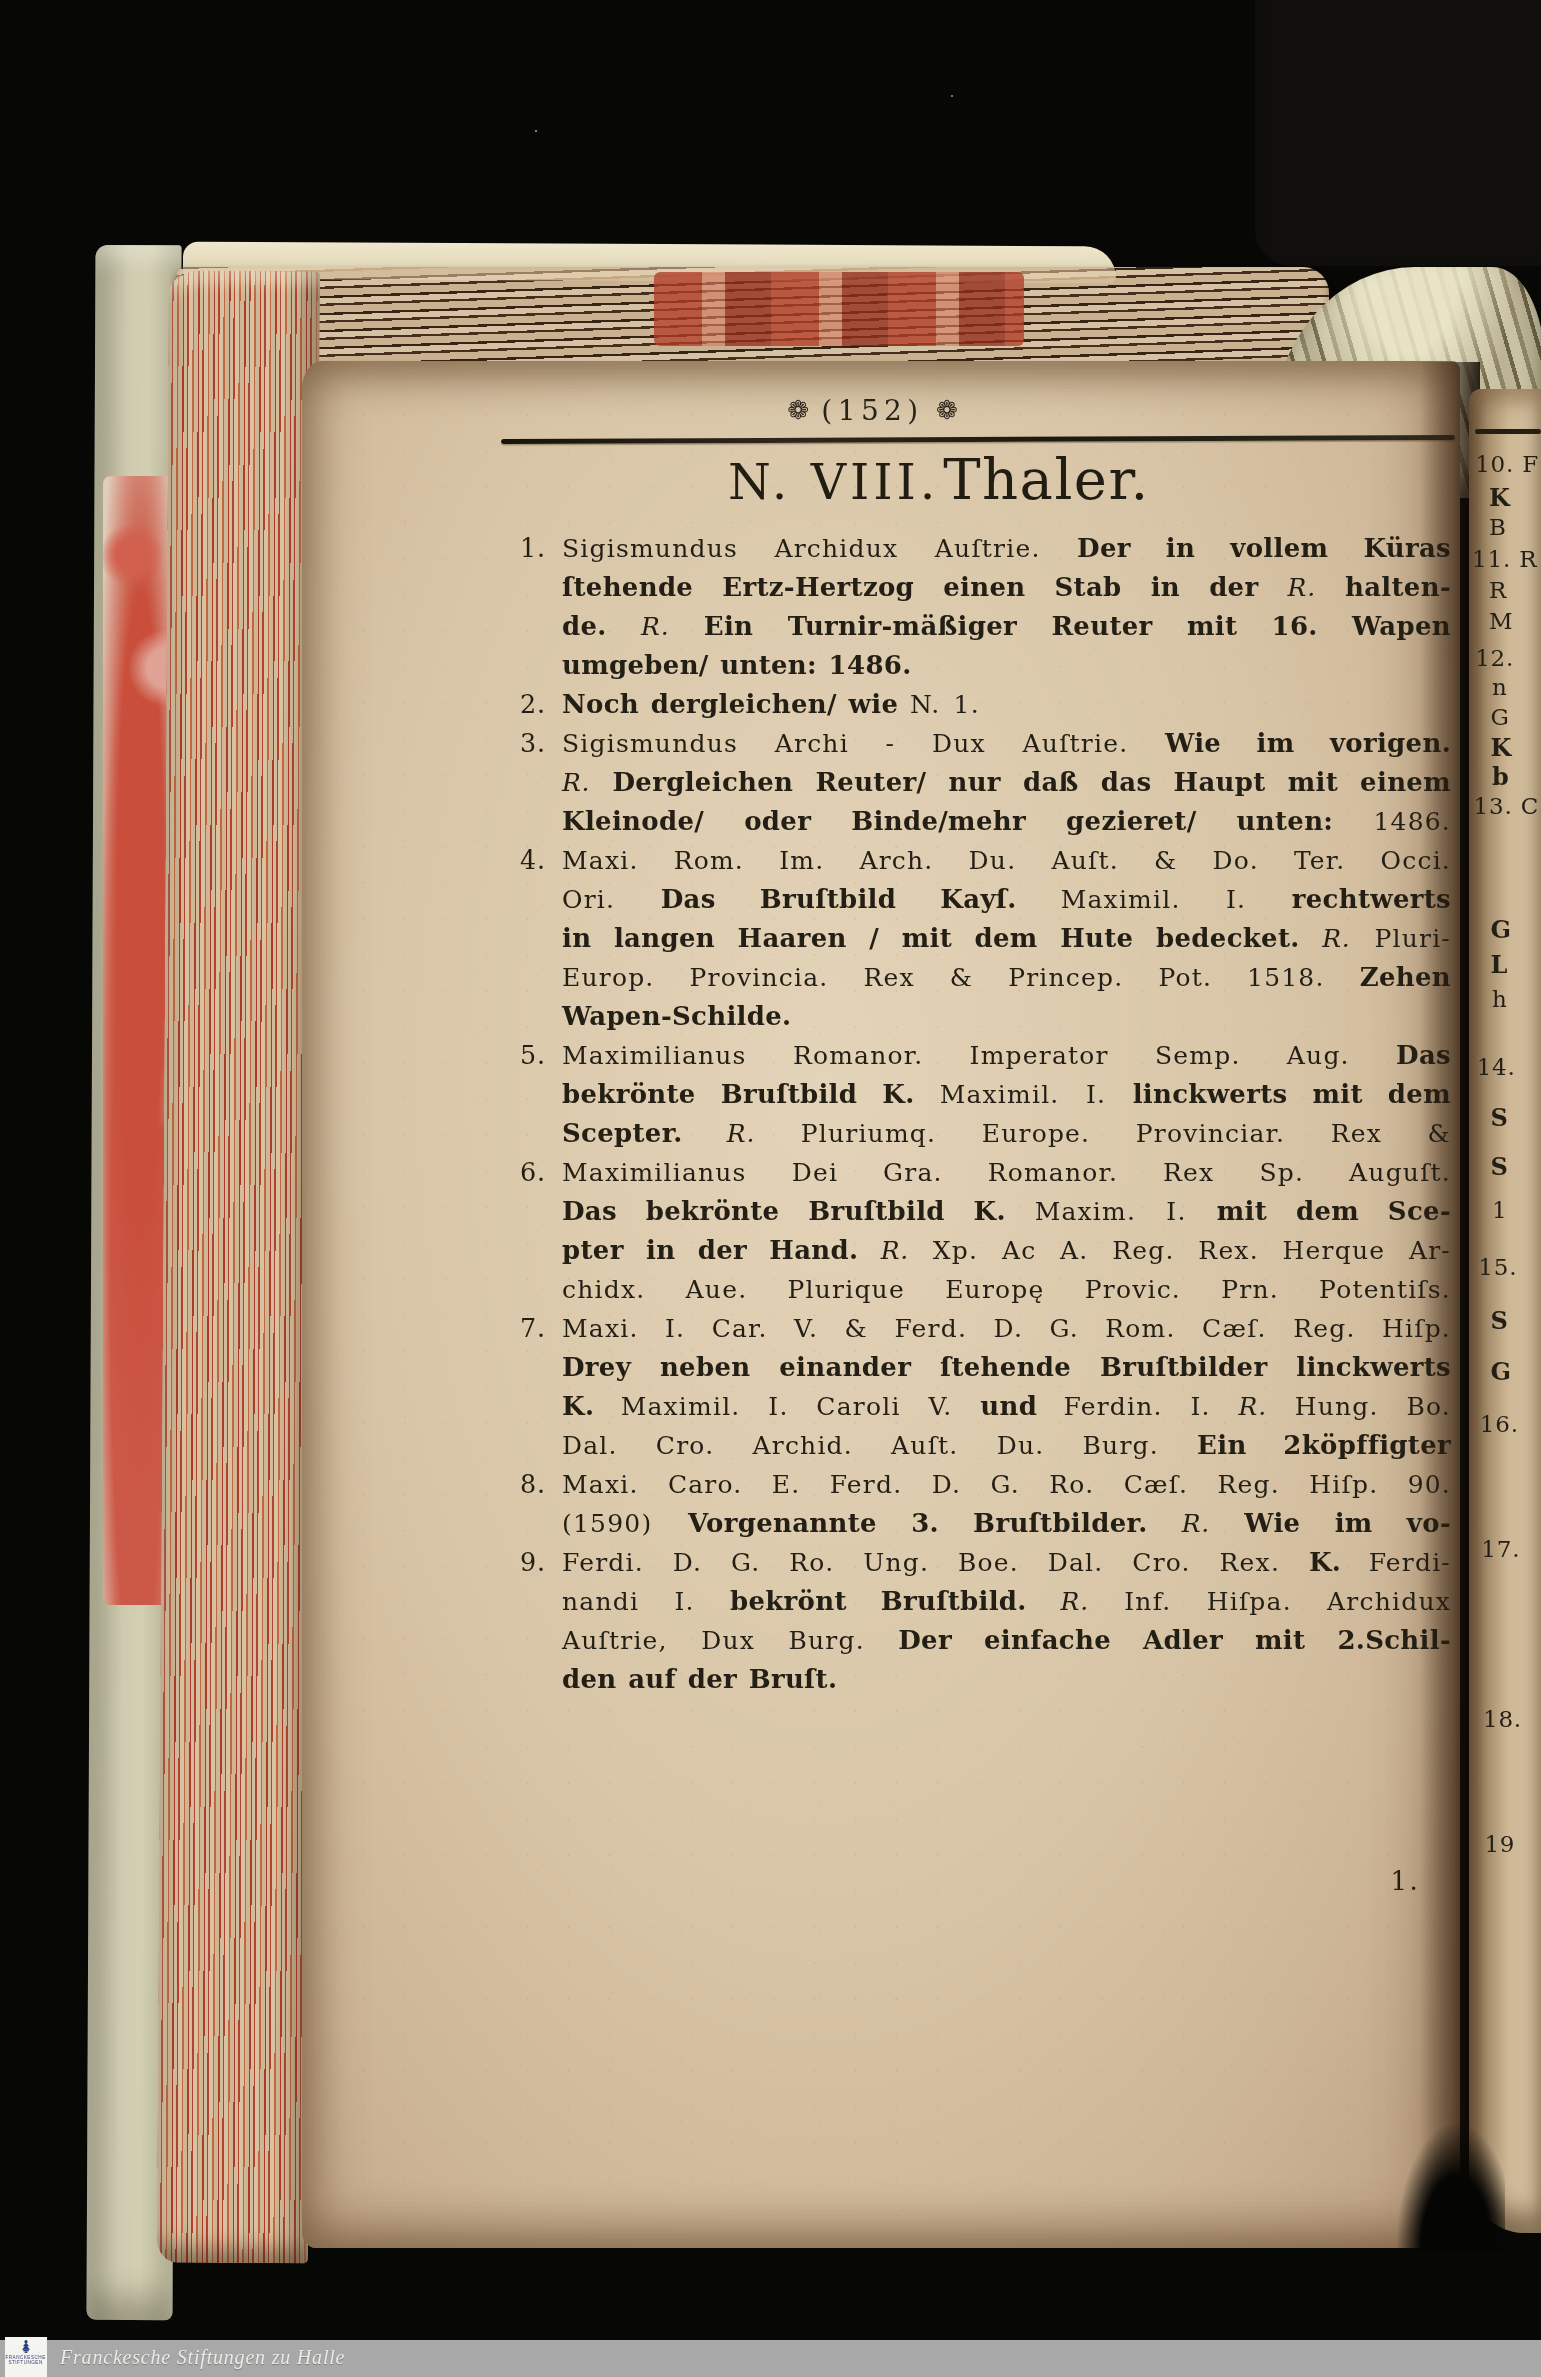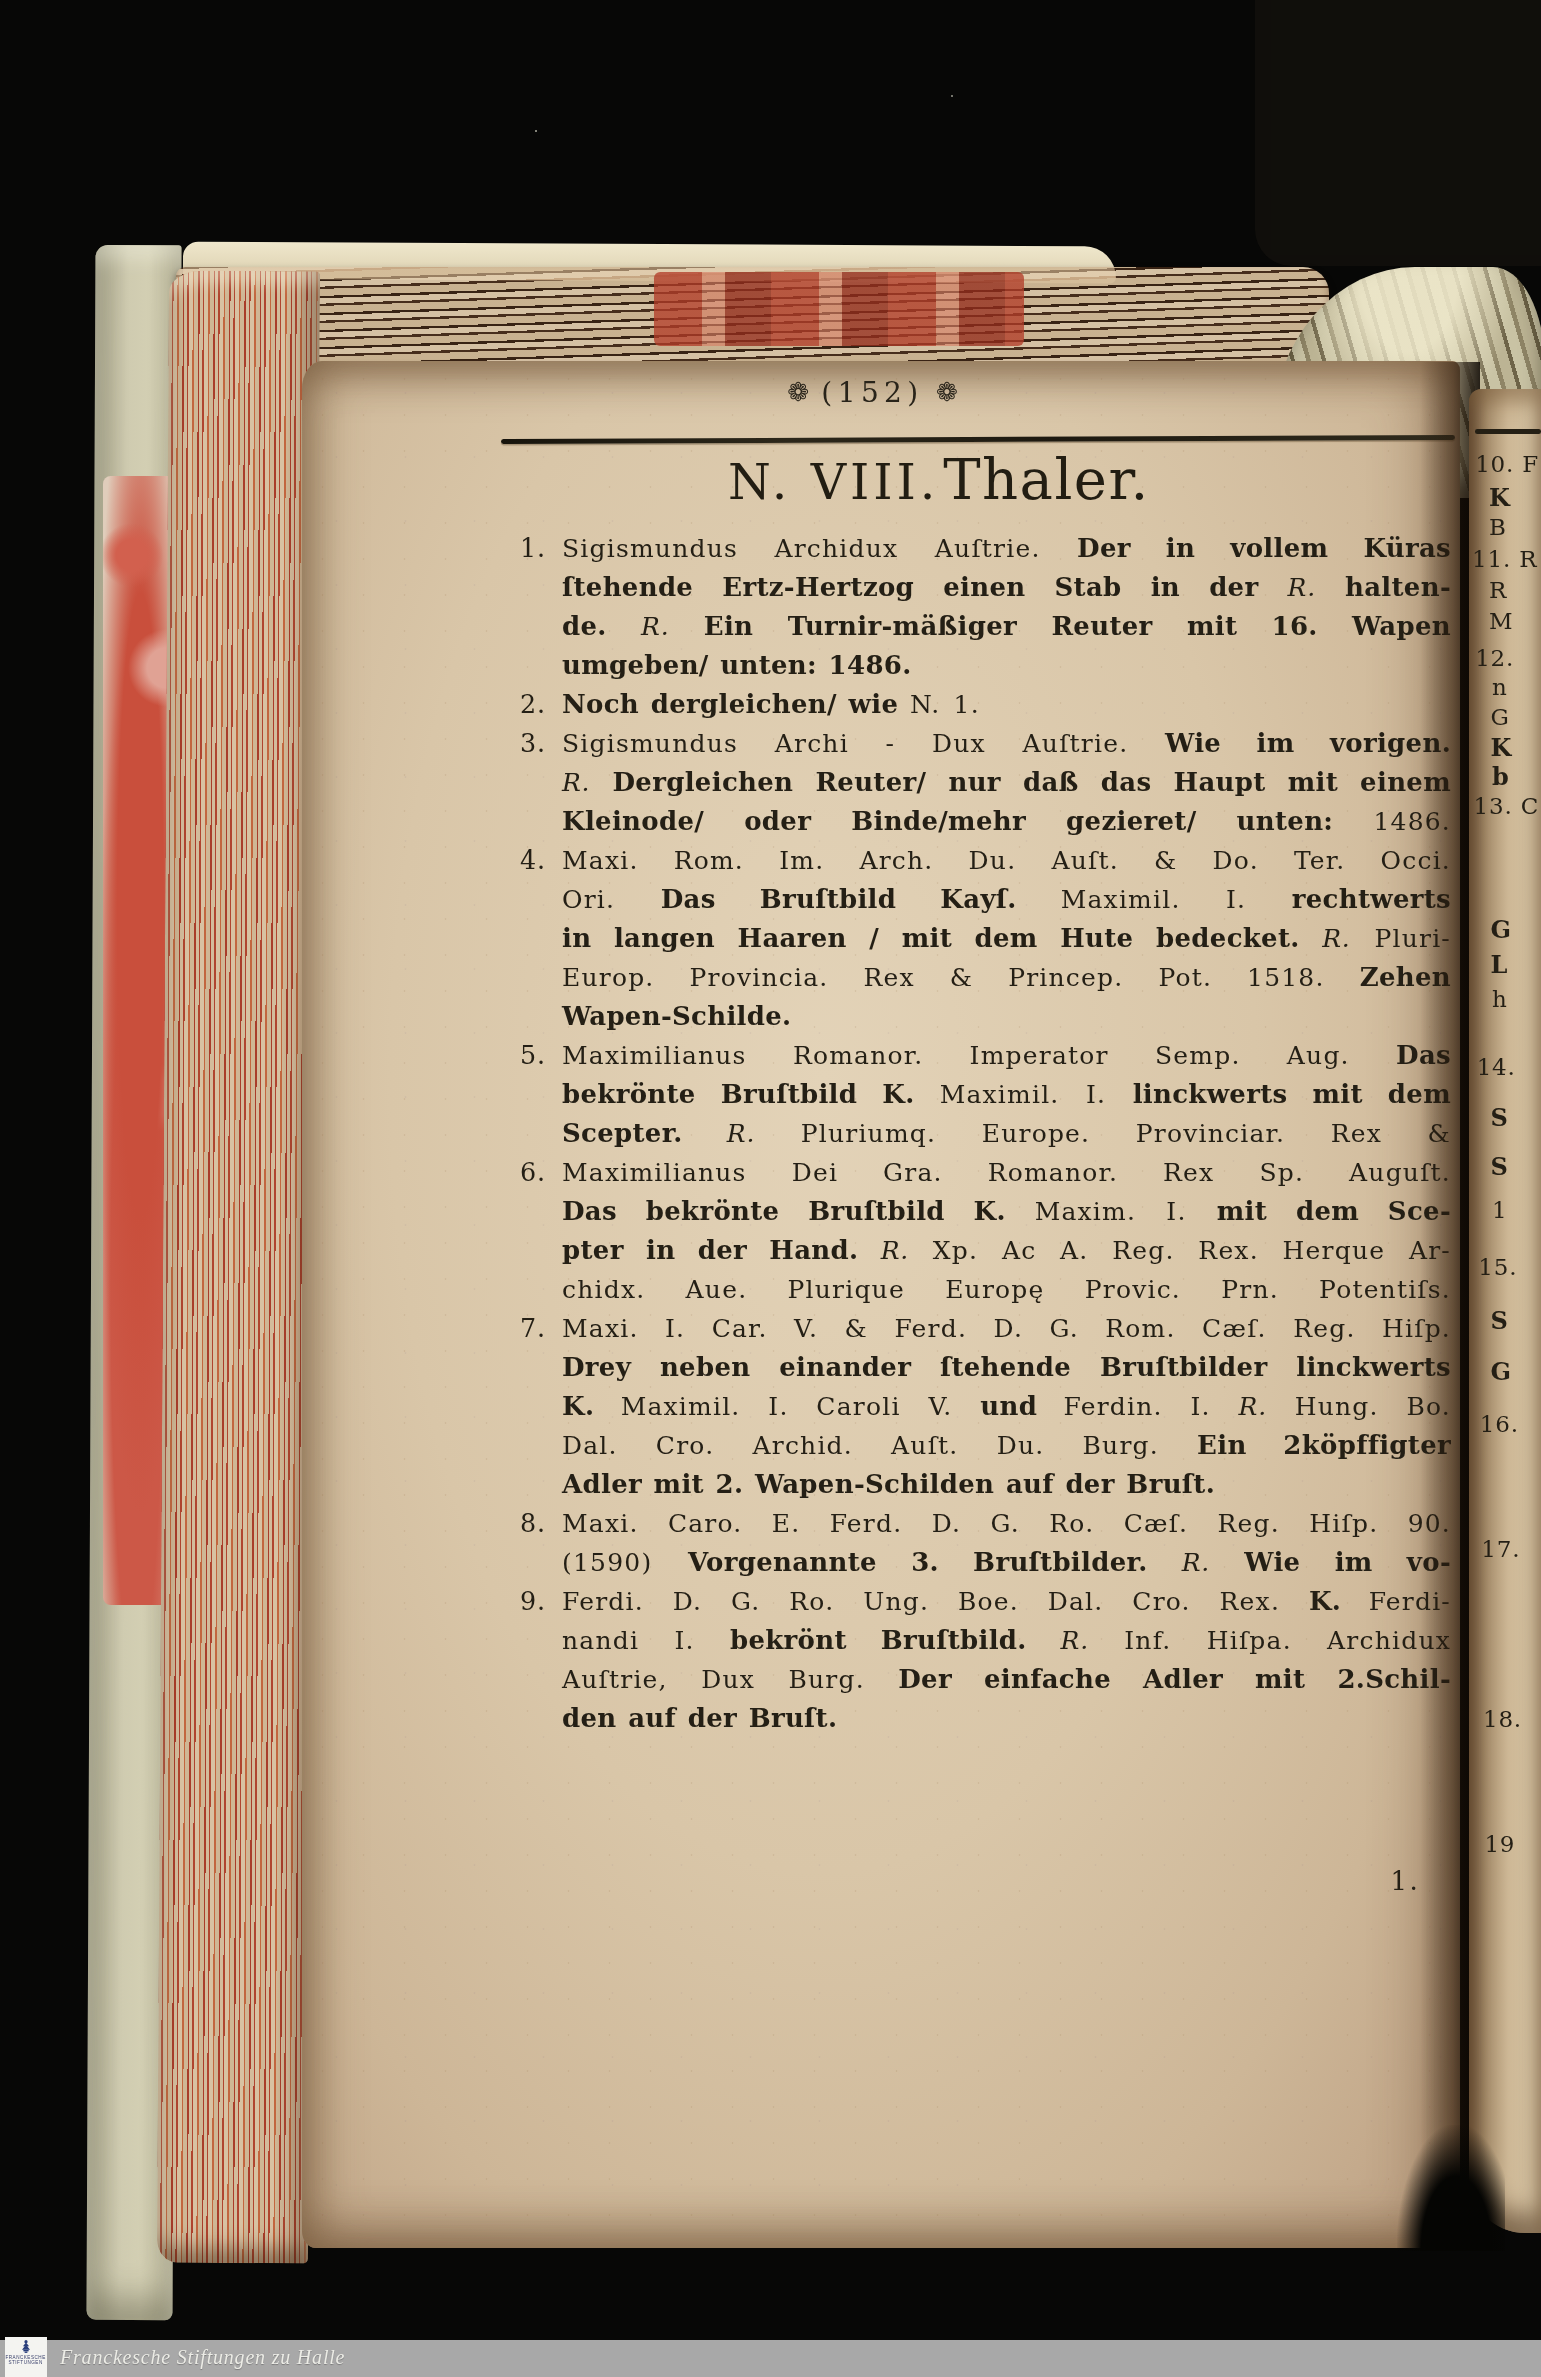--- a/index.html
+++ b/index.html
@@ -55,21 +55,21 @@
       background:radial-gradient(ellipse at 45% 38%, #e3d3b8 0%, #d9c6a8 48%, #cdb697 76%, #bc9f82 100%);
       border-radius:20px 7.7px 32px 14px / 28px 9.3px 35px 17px;
       box-shadow:inset 21.6px 0 43px rgba(110,80,50,.35), inset -32px 0 56px rgba(92,62,36,.45),
                  inset 0 18.5px 31px rgba(122,92,62,.35), inset 0 -25px 40px rgba(118,88,58,.32);}
   .speckle{position:absolute;inset:0;border-radius:inherit;pointer-events:none;
       background-image:
         radial-gradient(rgba(140,100,60,.13) 0.8px, transparent 1.2px),
         radial-gradient(rgba(100,80,120,.07) 0.8px, transparent 1.2px);
       background-size:41px 36px, 69px 64px;}
   
-  .ink{color:#241f15;}
+  .ink{color:#241f15;margin-top:18px;}
   .folio-row{position:absolute;left:239px;top:15.4px;width:663px;text-align:center;
       font-size:28px;letter-spacing:5.4px;color:#29241a;}
   .folio-row .orn{font-family:"DejaVu Sans",sans-serif;font-size:26px;letter-spacing:0;
       position:relative;top:-1.5px;padding:0 12.3px;}
   .rule{position:absolute;left:199px;top:76px;width:954px;height:5.4px;border-radius:3.1px;
       background:linear-gradient(90deg,#17140c,#2c271a 30%,#1d1910 58%,#302b1d);
       transform:rotate(-.25deg);box-shadow:0 1.5px 0.8px rgba(70,48,24,.35);}
   .title-row{position:absolute;left:116px;top:86px;width:1042px;text-align:center;
       color:#221d12;white-space:nowrap;}
   .title-ro{font-size:49px;letter-spacing:3.9px;}
@@ -177,21 +177,20 @@
           <div class="line"><span class="seg-f">Das bekrönte Bruſtbild K. </span><span class="seg-a">Maxim. I. </span><span class="seg-f">mit dem Sce-</span></div>
           <div class="line"><span class="seg-f">pter in der Hand. </span><span class="seg-i">R.</span><span class="seg-a"> Xp. Ac A. Reg. Rex. Herque Ar-</span></div>
           <div class="line"><span class="seg-a">chidx. Aue. Plurique Europę Provic. Prn. Potentiſs.</span></div>
         </div>
         <div class="entry">
           <div class="num">7.</div>
           <div class="line"><span class="seg-a">Maxi. I. Car. V. &amp; Ferd. D. G. Rom. Cæſ. Reg. Hiſp.</span></div>
           <div class="line"><span class="seg-f">Drey neben einander ſtehende Bruſtbilder linckwerts</span></div>
           <div class="line"><span class="seg-f">K. </span><span class="seg-a">Maximil. I. Caroli V. </span><span class="seg-f">und </span><span class="seg-a">Ferdin. I. </span><span class="seg-i">R.</span><span class="seg-a"> Hung. Bo.</span></div>
           <div class="line"><span class="seg-a">Dal. Cro. Archid. Auſt. Du. Burg. </span><span class="seg-f">Ein 2köpffigter</span></div>
-          <div class="line end"><span class="seg-f">Adler mit 2. Wapen-Schilden auf der Bruſt.</span></div>
         </div>
         <div class="entry">
           <div class="num">8.</div>
           <div class="line"><span class="seg-a">Maxi. Caro. E. Ferd. D. G. Ro. Cæſ. Reg. Hiſp. 90.</span></div>
           <div class="line"><span class="seg-a">(1590) </span><span class="seg-f">Vorgenannte 3. Bruſtbilder. </span><span class="seg-i">R.</span><span class="seg-f"> Wie im vo-</span></div>
         </div>
         <div class="entry">
           <div class="num">9.</div>
           <div class="line"><span class="seg-a">Ferdi. D. G. Ro. Ung. Boe. Dal. Cro. Rex. </span><span class="seg-f">K. </span><span class="seg-a">Ferdi-</span></div>
           <div class="line"><span class="seg-a">nandi I. </span><span class="seg-f">bekrönt Bruſtbild. </span><span class="seg-i">R.</span><span class="seg-a"> Inf. Hiſpa. Archidux</span></div>

